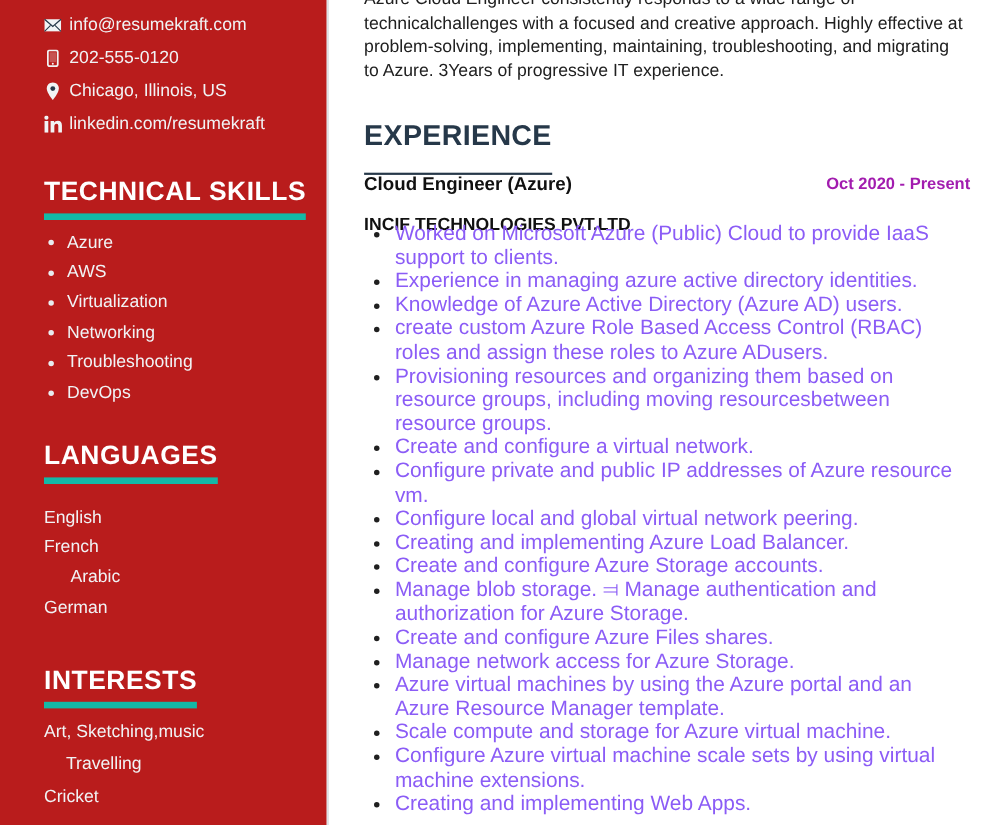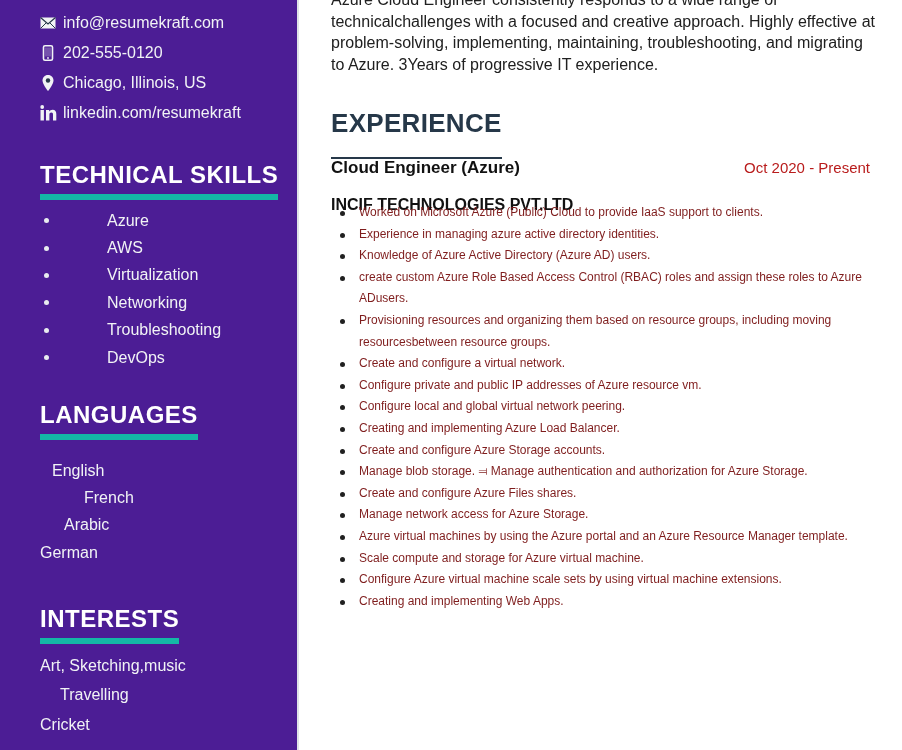--- a/index.html
+++ b/index.html
@@ -1,34 +1,34 @@
 <!DOCTYPE html>
 <html><head>
 <meta charset="utf-8">
 <style>
   html, body { margin:0; padding:0; }
   body { width:902px; height:750px; overflow:hidden; background:#ffffff; position:relative; font-family:"Liberation Sans", sans-serif; }
-  .sidebar { position:absolute; left:0; top:0; width:297px; height:750px; background:#4c1d95; color:#ffffff; }
+  .sidebar { position:absolute; left:0; top:0; width:297px; height:750px; background:#b91c1c; color:#ffffff; }
   .sidebar-edge { position:absolute; left:297px; top:0; width:2px; height:750px; background:#dfe3e7; }
   .contact { position:absolute; left:40px; top:8px; }
   .contact-row { display:flex; align-items:center; height:30px; font-size:16px; color:#f1f3f5; }
   .contact-row .ico { width:23px; display:inline-flex; align-items:center; }
   .sec-title { position:absolute; left:40px; font-size:24px; font-weight:bold; letter-spacing:0.5px; color:#ffffff; padding-bottom:4px; border-bottom:6px solid #14b8a6; line-height:30px; }
   .skill-list { position:absolute; left:40px; margin:0; padding:0; list-style:none; }
-  .skill-list li { height:27.4px; font-size:16px; color:#f1f3f5; display:flex; align-items:center;gap:46px; }
+  .skill-list li { height:27.4px; font-size:16px; color:#f1f3f5; display:flex; align-items:center; }
   .skill-list li .dot { width:5px; height:5px; border-radius:50%; background:#e8ecef; margin-left:4px; margin-right:12px; }
   .plain-list { position:absolute; left:40px; margin:0; padding:0; list-style:none; }
   .plain-list li { font-size:16px; color:#f1f3f5; display:flex; align-items:center; }
   .summary { position:absolute; left:331px; top:-11px; width:545px; font-size:16px; line-height:21.6px; color:#202020; }
   .exp-title { position:absolute; left:331px; top:108px; font-size:26px; font-weight:bold; color:#263849; letter-spacing:0.3px; padding-bottom:19px; border-bottom:2px solid #263849; line-height:30px; }
   .job-title { position:absolute; left:331px; top:158px; font-size:17px; font-weight:bold; color:#111; }
-  .job-date { position:absolute; right:32px; top:159px; font-size:15px; font-weight:normal; color:#b91c1c; }
+  .job-date { position:absolute; right:20px; top:159px; font-size:15px; font-weight:bold; color:#a21caf; }
   .company { position:absolute; left:331px; top:196px; font-size:16px; font-weight:bold; color:#111; }
   .bullets { position:absolute; left:331px; top:202px; width:545px; margin:0; padding:0; list-style:none; }
-  .bullets li { position:relative; padding-left:28px; font-size:12px; line-height:21.6px; color:#7f1d1d; }
+  .bullets li { position:relative; padding-left:28px; font-size:19px; line-height:21.6px; color:#8b5cf6; }
   .bullets li::before { content:""; position:absolute; left:9px; top:9px; width:5px; height:5px; border-radius:50%; background:#202020; }
 </style>
 </head>
 <body>
 
 <div class="sidebar">
   <div class="contact">
     <div class="contact-row">
       <span class="ico">
         <svg width="16" height="12" viewBox="0 0 16 12">
@@ -93,22 +93,22 @@
         <span>Troubleshooting</span>
       </li>
     <li>
         <span class="dot"></span>
         <span>DevOps</span>
       </li>
   </ul>
 
   <div class="sec-title" style="top:400px;">LANGUAGES</div>
   <ul class="plain-list" style="top:457px;">
-    <li style="height:27.4px;margin-left:12px;">English</li>
-    <li style="height:27.4px;margin-left:44px;">French</li>
+    <li style="height:27.4px;">English</li>
+    <li style="height:27.4px;">French</li>
     <li style="height:27.4px;margin-left:24px;">Arabic</li>
     <li style="height:27.4px;">German</li>
   </ul>
 
   <div class="sec-title" style="top:604px;">INTERESTS</div>
   <ul class="plain-list" style="top:651px;">
     <li style="height:29.5px;">Art, Sketching,music</li>
     <li style="height:29.5px;margin-left:20px;">Travelling</li>
     <li style="height:29.5px;">Cricket</li>
   </ul>

